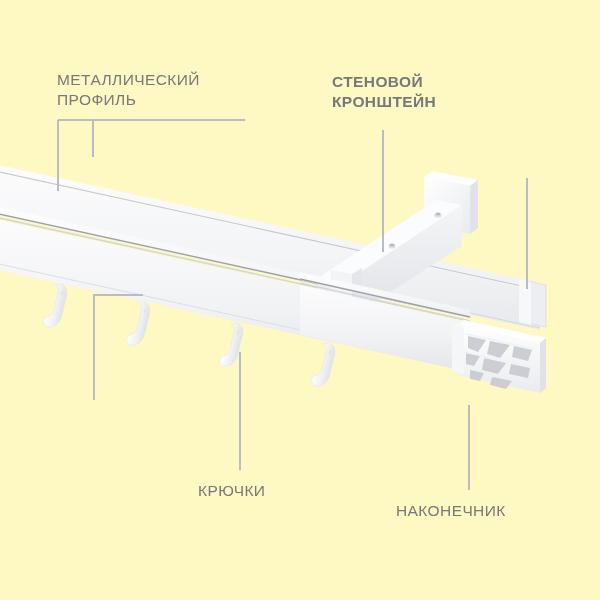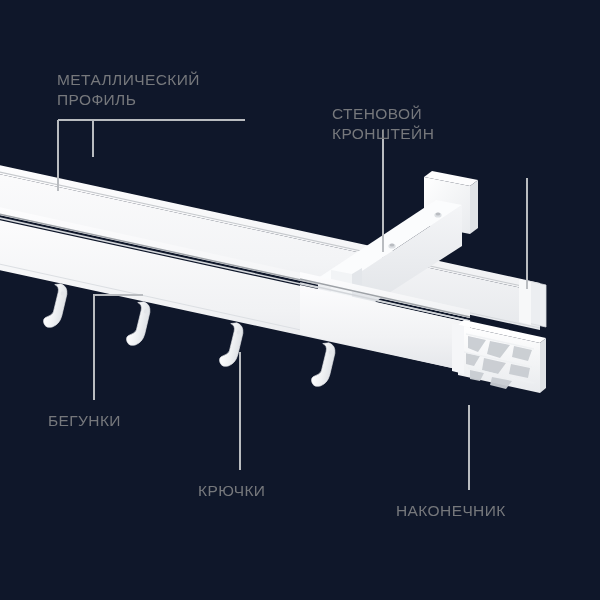--- a/index.html
+++ b/index.html
@@ -4,41 +4,41 @@
 <style>
   html, body {
     margin: 0;
     padding: 0;
     background: #ffffff;
   }
   #stage {
     position: relative;
     width: 600px;
     height: 600px;
-    background: #0f172a;
+    background: #fef9c3;
     font-family: "Liberation Sans", sans-serif;
     overflow: hidden;
   }
   #art {
     position: absolute;
     inset: 0;
     width: 600px;
     height: 600px;
   }
   .label {
     position: absolute;
     color: #76787c;
     font-size: 15.5px;
     letter-spacing: 0.4px;
     line-height: 20px;
     white-space: pre;
     user-select: none;
   }
   #lbl-profile { left: 57px;  top: 70px; }
-  #lbl-bracket { left: 332px; top: 104px; }
+  #lbl-bracket { left: 332px; top: 72px; font-weight: bold; }
   #lbl-cap     { left: 470px; top: 155px; }
   #lbl-runners { left: 48px;  top: 411px; }
   #lbl-hooks   { left: 198px; top: 481px; }
   #lbl-finial  { left: 396px; top: 501px; }
 </style>
 </head>
 <body>
 
 <div id="stage">
 
@@ -215,19 +215,18 @@
     </g>
   </svg>
 
   <div class="label" id="lbl-profile">МЕТАЛЛИЧЕСКИЙ
 ПРОФИЛЬ</div>
 
   <div class="label" id="lbl-bracket">СТЕНОВОЙ
 КРОНШТЕЙН</div>
 
 
-  <div class="label" id="lbl-runners">БЕГУНКИ</div>
 
   <div class="label" id="lbl-hooks">КРЮЧКИ</div>
 
   <div class="label" id="lbl-finial">НАКОНЕЧНИК</div>
 
 </div>
 
 </body></html>

